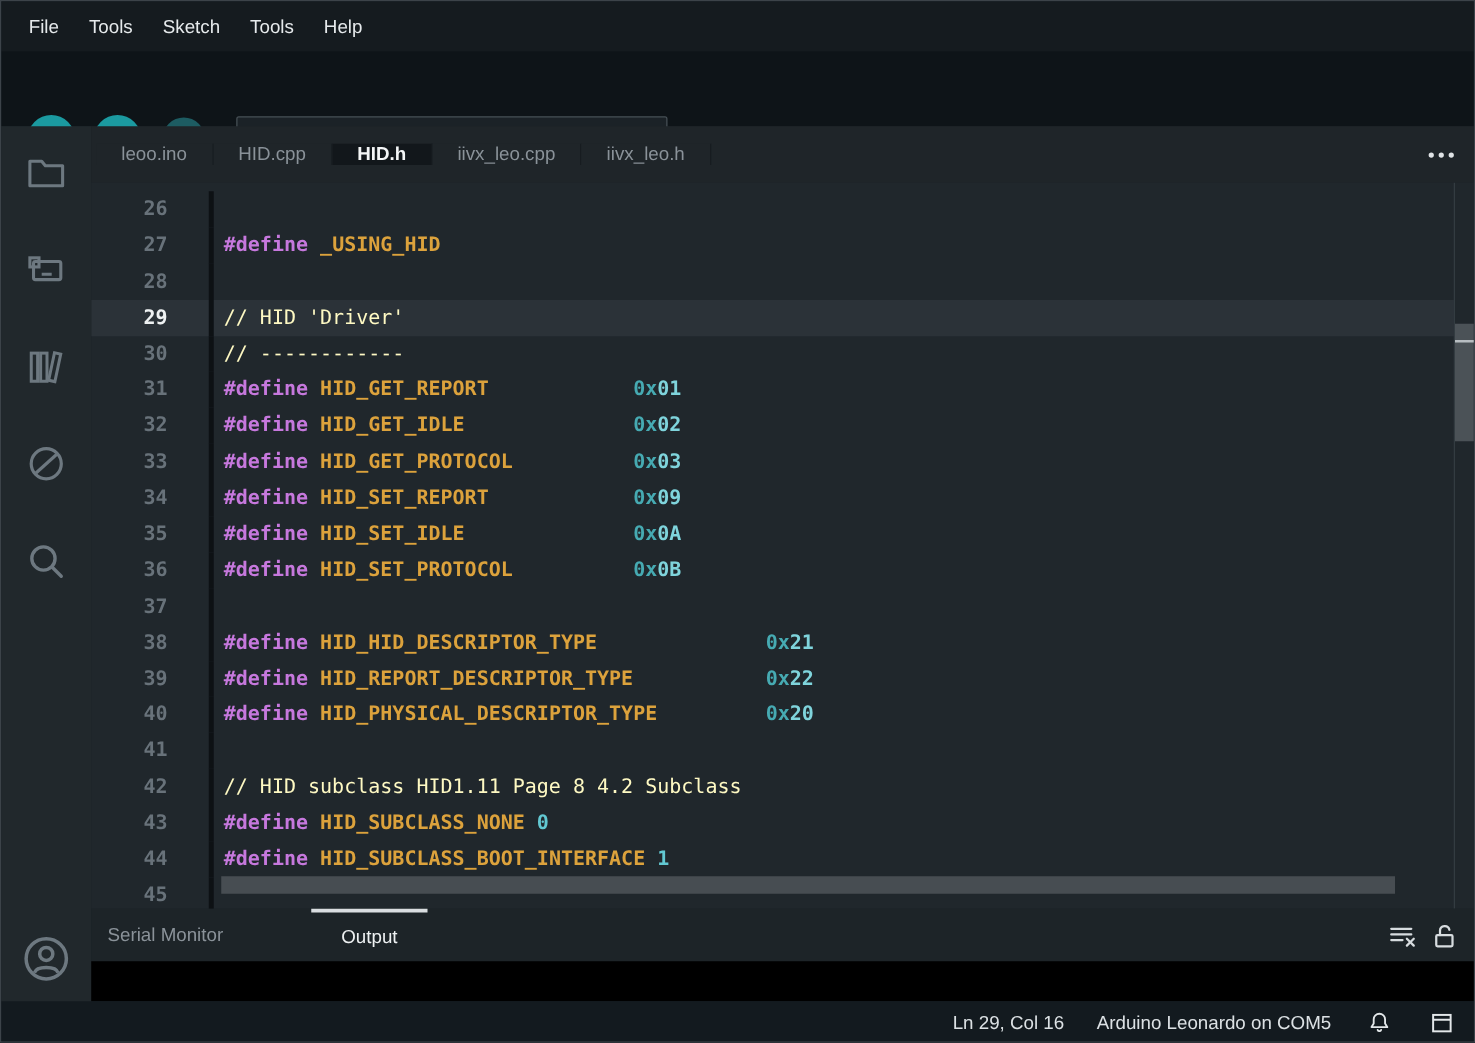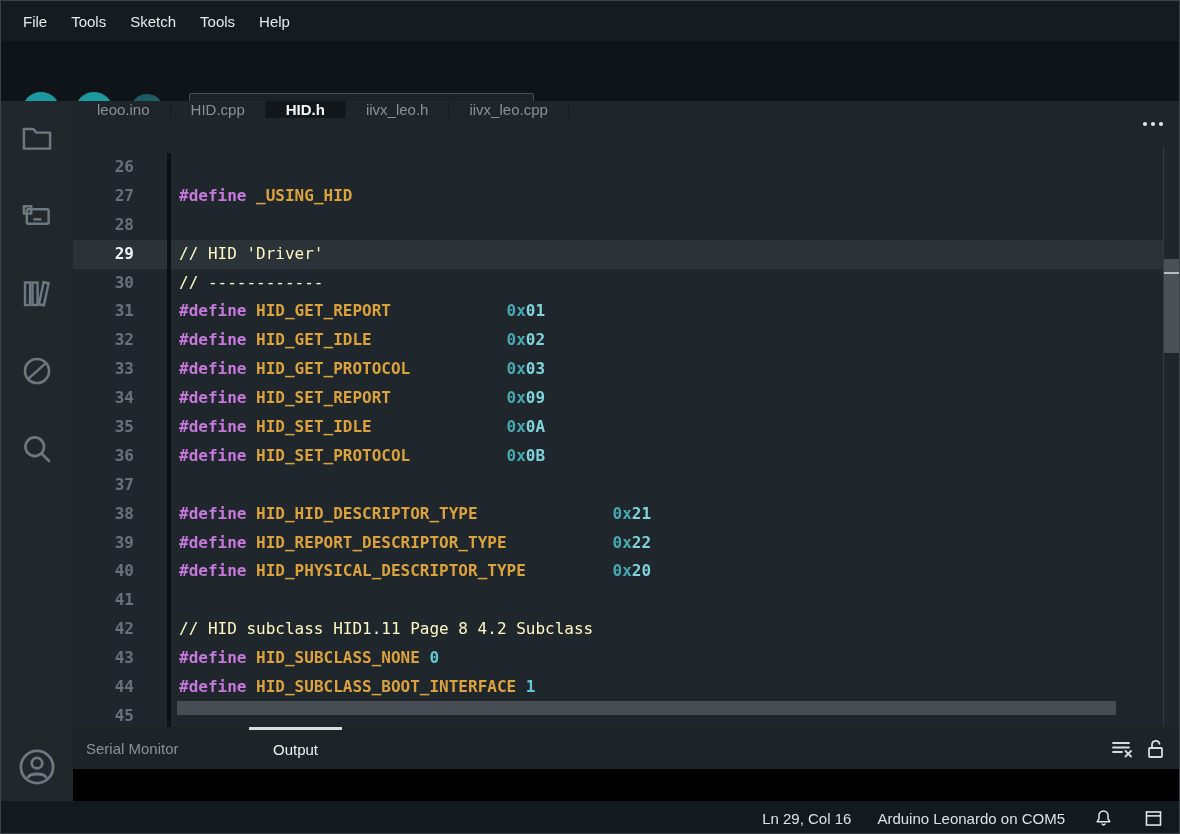--- a/index.html
+++ b/index.html
@@ -31,21 +31,21 @@
   .tb-right-icon { position:absolute; top:52px; width:36px; height:36px;
     display:flex; align-items:center; justify-content:center; cursor:pointer; }
   #btn-plotter { left:1070px; }
   #btn-serialmonitor { left:1116px; }
   
   #sidebar { position:absolute; left:0; top:100px; width:72px; height:702px; background:#21282c; }
   .side-btn { position:absolute; left:0; width:72px; height:56px;
     display:flex; align-items:center; justify-content:center; cursor:pointer; }
   
   #tabbar { position:absolute; left:72px; top:100px; width:1108px; height:45px;
-    background:#1f2529; display:flex; align-items:flex-start; padding-left:4px; }
+    background:#1f2529; display:flex; align-items:center; padding-left:4px; }
   .etab { display:flex; align-items:center; padding:0 20px; font-size:15px;
     color:#8a9299; background:#1f2529; border-right:1px solid #171c20; cursor:pointer; white-space:nowrap; }
   .etab.active { background:#12171b; color:#f4f6f7; font-weight:bold; }
   #tab-more { position:absolute; right:8px; top:0; height:45px; width:40px;
     display:flex; align-items:center; justify-content:center; cursor:pointer; }
   
   #editor { position:absolute; left:72px; top:145px; width:1108px; height:581px;
     background:#20272c; overflow:hidden; }
   #code-rows { position:absolute; left:0; top:0; width:1090px; padding-top:7px;
     font-family:"DejaVu Sans Mono", monospace; font-size:16px; font-weight:bold; }
@@ -186,22 +186,22 @@
       <circle cx="12" cy="9.8" r="3" fill="none" stroke="#6d7880" stroke-width="1.6"></circle>
       <path d="M6.6 18.4 C7.6 15.2 16.4 15.2 17.4 18.4" fill="none" stroke="#6d7880" stroke-width="1.6"></path>
     </svg>
   </div>
 </div>
 
 <div id="tabbar">
   <div class="etab">leoo.ino</div>
     <div class="etab">HID.cpp</div>
     <div class="etab active">HID.h</div>
+    <div class="etab">iivx_leo.cpp</div>
     <div class="etab">iivx_leo.h</div>
-    <div class="etab">iivx_leo.cpp</div>
     <div id="tab-more">
     <svg width="24" height="8" viewBox="0 0 24 8">
       <circle cx="4" cy="4" r="2.1" fill="#dfe3e5"></circle>
         <circle cx="12" cy="4" r="2.1" fill="#dfe3e5"></circle>
         <circle cx="20" cy="4" r="2.1" fill="#dfe3e5"></circle>
     </svg>
   </div>
 </div>
 
 <div id="editor">

